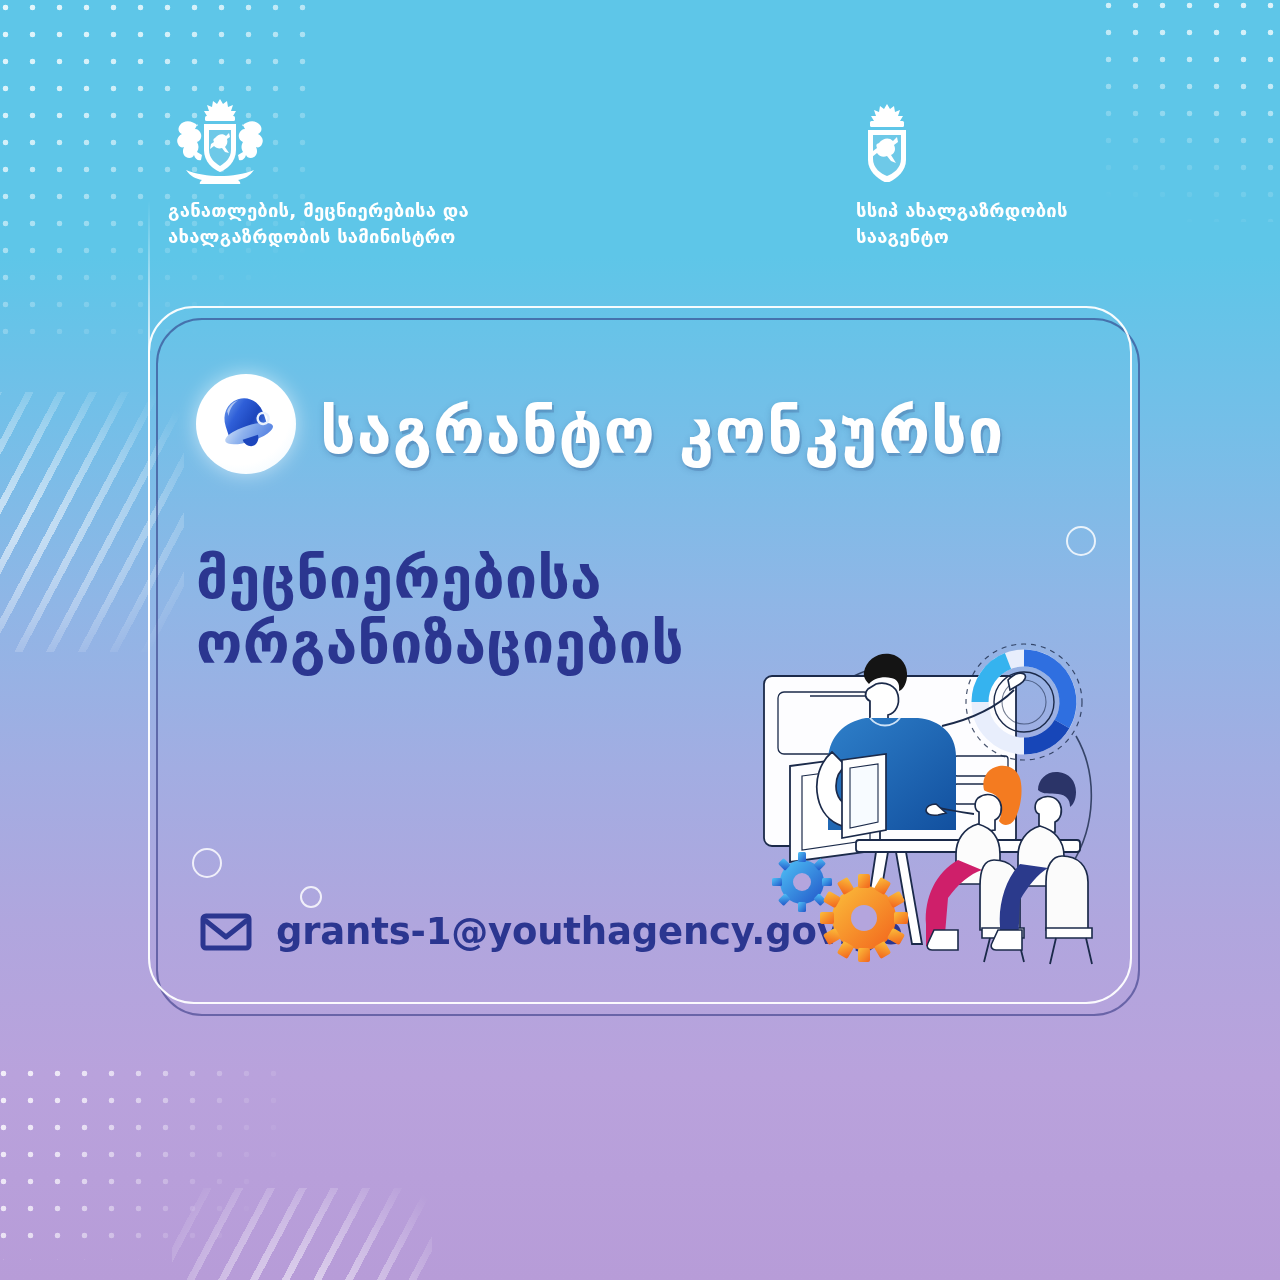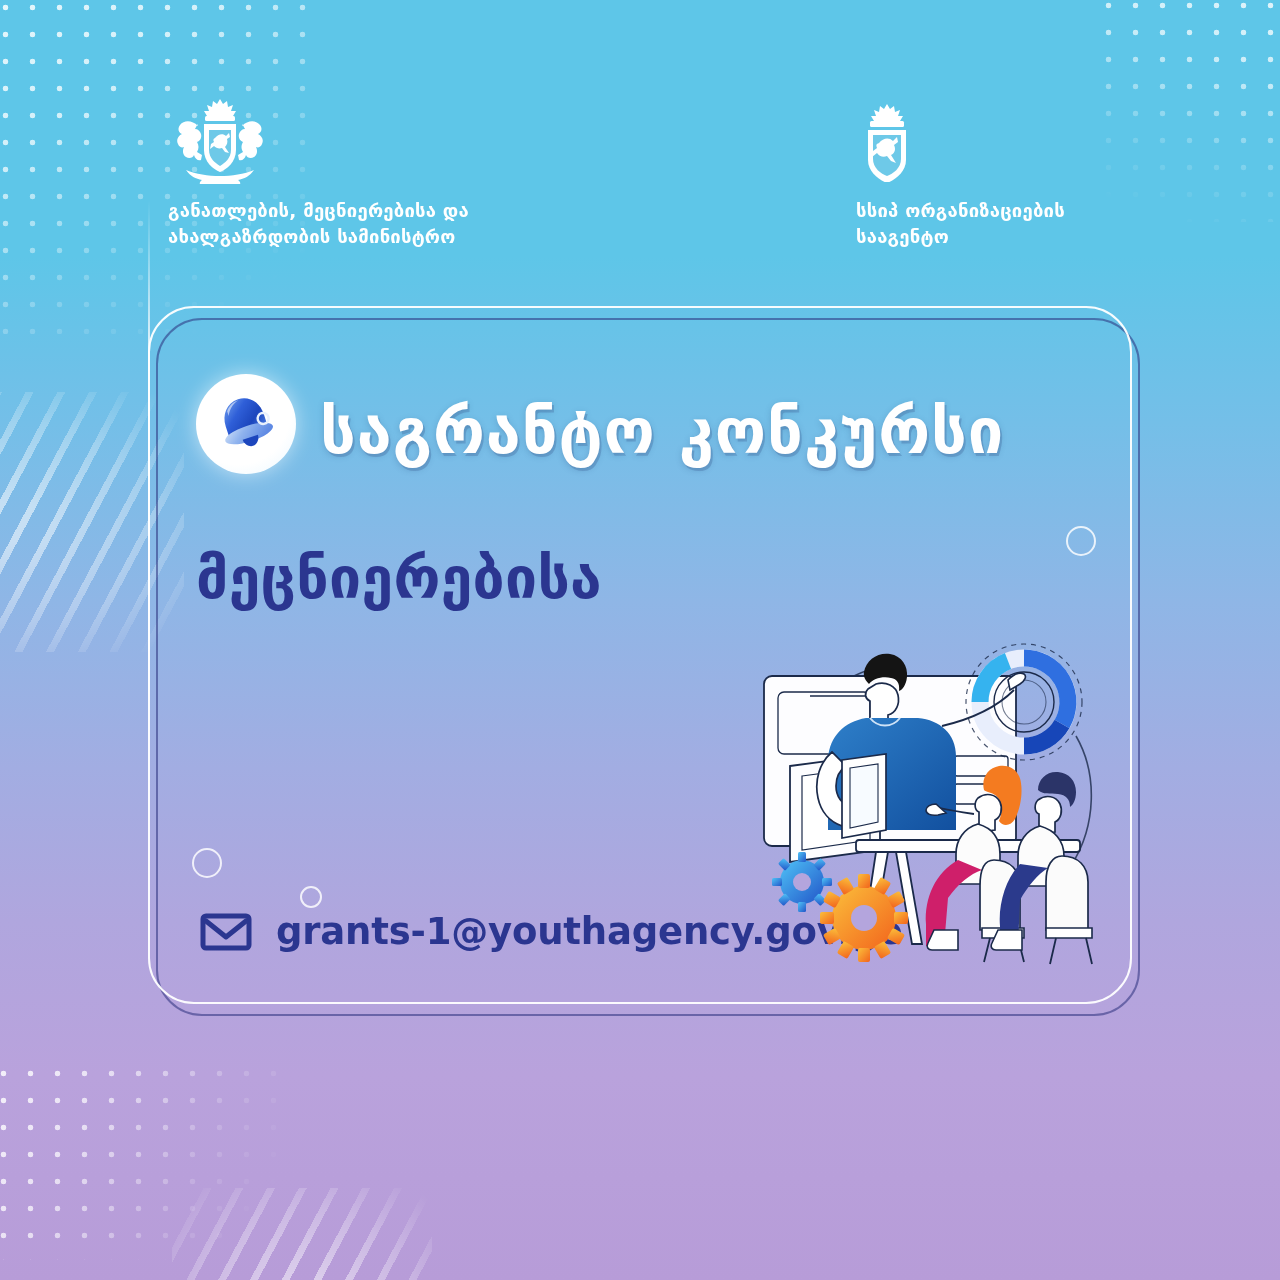--- a/index.html
+++ b/index.html
@@ -170,21 +170,21 @@
           <rect x="14" y="19" width="34" height="6" rx="1.5"></rect>
           <path d="M12 28 h38 v30 c0 12 -11 20 -19 23 c-8 -3 -19 -11 -19 -23z"></path>
         </g>
         <g fill="#6ec9e8">
           <path d="M17 33 h28 v24 c0 9 -8 15 -14 17 c-6 -2 -14 -8 -14 -17z"></path>
         </g>
         <g fill="#ffffff">
           <path d="M23 41 c4 -5 10 -6 14 -2 l4 -4 l1 5 l-4 3 c2 4 1 8 -3 10 l5 8 l-5 -2 l-4 -5 c-4 2 -8 0 -10 -3 l-5 4 l1 -6 l4 -3 c-1 -3 -1 -4 2 -5z"></path>
         </g>
       </svg>
-      <div class="logo-caption">სსიპ ორგანიზაციების
+      <div class="logo-caption">სსიპ ახალგაზრდობის
 სააგენტო</div>
     </div>
   </div>
 
   <div class="card-shadow"></div>
   <div class="card"></div>
 
   <div class="card-inner">
 
     <div class="deco-circle" style="left:918px;top:220px;width:26px;height:26px;"></div>
@@ -214,20 +214,21 @@
           <path d="M22 18 c4 -5 9 -7 14 -7 c-7 2 -11 6 -14 12z" fill="rgba(255,255,255,.55)"></path>
           <circle cx="54" cy="36" r="5.5" fill="none" stroke="#e9f1fd" stroke-width="2.4"></circle>
         </g>
       </svg>
     </div>
 
     <div class="title">საგრანტო კონკურსი</div>
 
     <div class="heading">
       <div>მეცნიერებისა</div>
+      <div>ორგანიზაციების</div>
     </div>
 
     <div class="email-row">
       <svg width="52" height="40" viewBox="0 0 52 40">
         <rect x="3" y="4" width="46" height="32" rx="3" fill="none" stroke="#2b3690" stroke-width="5"></rect>
         <path d="M6 9 L26 25 L46 9" fill="none" stroke="#2b3690" stroke-width="5" stroke-linecap="round" stroke-linejoin="round"></path>
       </svg>
       <div class="email-text">grants-1@youthagency.gov.ge</div>
     </div>
 

